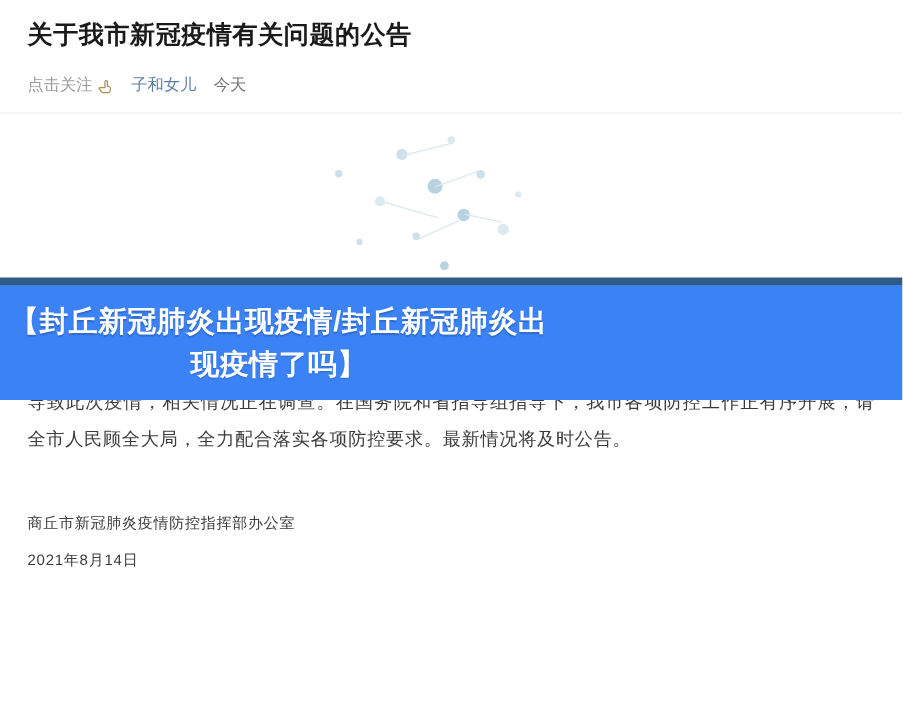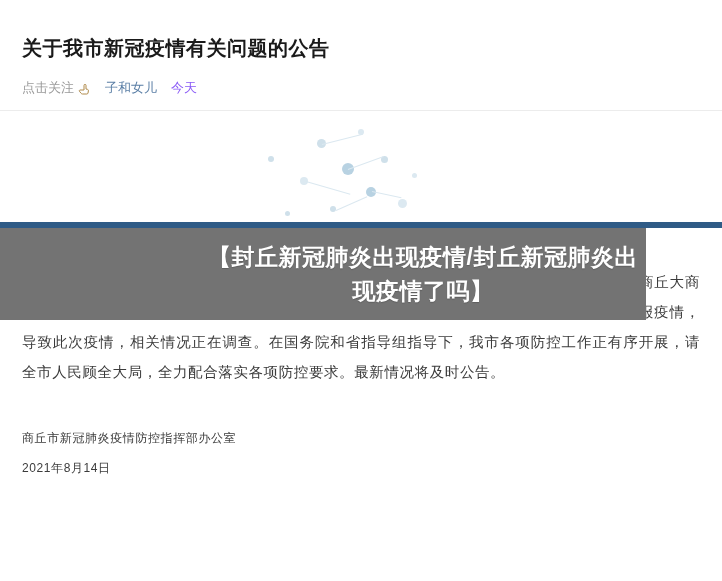--- a/index.html
+++ b/index.html
@@ -18,21 +18,20 @@
     position: relative;
     width: 722px;
     height: 581px;
     background: #ffffff;
     overflow: hidden;
   }
 
   
   .article-header {
     padding: 14px 22px 0 22px;
-    margin-top: 20px;
   }
   .article-title {
     font-size: 20px;
     font-weight: bold;
     color: #1a1a1a;
     letter-spacing: 0.5px;
     line-height: 1.4;
     margin: 0;
   }
   .meta-row {
@@ -54,21 +53,21 @@
     width: 14px;
     height: 14px;
     position: relative;
     top: 1px;
   }
   .account-name {
     color: #5b7fa6;
     font-size: 13px;
   }
   .publish-time {
-    color: #8b5cf6;
+    color: #737373;
     font-size: 13px;
   }
 
   
   .header-rule {
     margin: 13px 0 0 0;
     height: 1px;
     background: #ececec;
     width: 100%;
   }
@@ -118,26 +117,26 @@
     color: #3b3b3b;
     letter-spacing: 0.6px;
     padding-right: 40px;
   }
 
   
   .overlay-banner {
     position: absolute;
     left: 0;
     top: 228px;
-    width: 646px;
+    width: 722px;
     height: 92px;
-    background: #737373;
+    background: #3b82f6;
     display: flex;
     align-items: center;
-    justify-content: flex-end;
+    justify-content: flex-start;
     box-sizing: border-box;
   }
   .overlay-text {
     color: #ffffff;
     font-size: 23px;
     font-weight: bold;
     line-height: 34px;
     text-align: center;
     letter-spacing: 0.5px;
     text-shadow: 0 1px 1px rgba(0,0,0,0.18);

